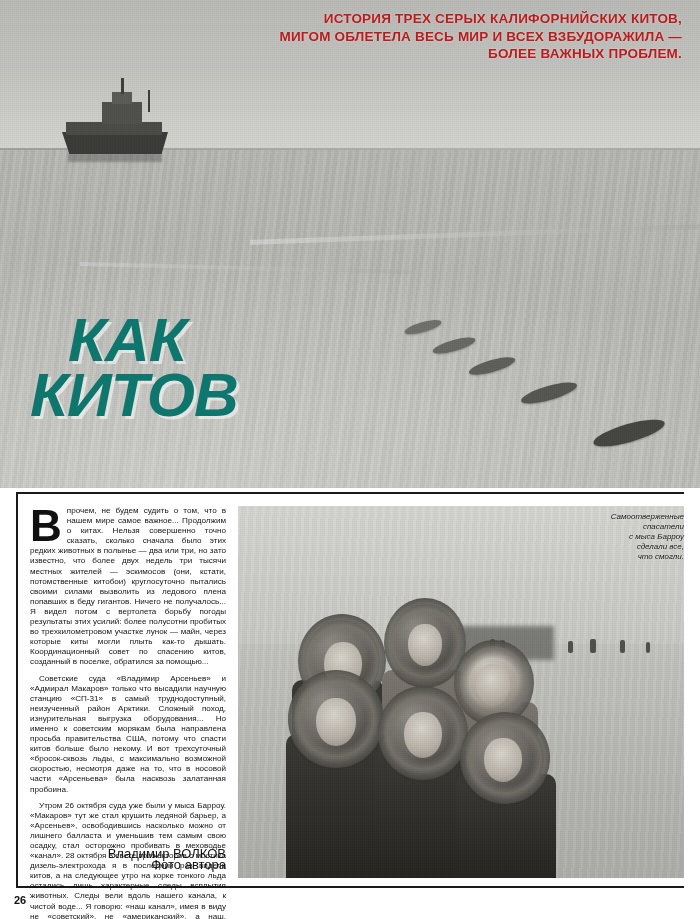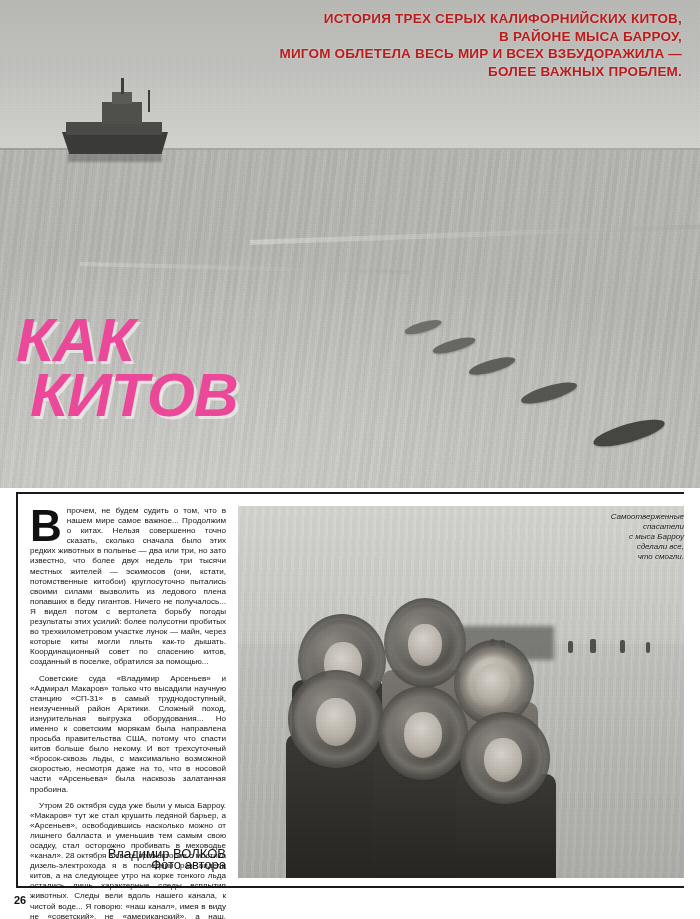--- a/index.html
+++ b/index.html
@@ -151,22 +151,23 @@
   
   .big-title {
     position: absolute;
     left: 16px;
     top: 312px;
     font-weight: bold;
     font-style: italic;
     font-size: 62px;
     line-height: 55px;
     letter-spacing: -1px;
-    color: #ec4899;
+    color: #0f766e;
     text-shadow: 3px 3px 0 rgba(255,255,255,.55);
+    text-align: center;
   }
   .big-title .l { display: block; }
   .big-title .l2 { margin-left: 26px; }
   .big-title .l3 { margin-left: 14px; }
 
   
   .rule-top {
     position: absolute;
     left: 16px; top: 492px; width: 668px; height: 2px;
     background: #1a1a1a;
@@ -347,21 +348,20 @@
   <div class="hole h2"></div>
   <div class="hole h3"></div>
   <div class="hole h4"></div>
   <div class="hole h5"></div>
 
   <div class="grain"></div>
 </div>
 
 <div class="lede">
   <div>ИСТОРИЯ ТРЕХ СЕРЫХ КАЛИФОРНИЙСКИХ КИТОВ,</div>
-  <div>В РАЙОНЕ МЫСА БАРРОУ,</div>
   <div>МИГОМ ОБЛЕТЕЛА ВЕСЬ МИР И ВСЕХ ВЗБУДОРАЖИЛА —</div>
   <div>БОЛЕЕ ВАЖНЫХ ПРОБЛЕМ.</div>
 </div>
 
 <div class="big-title">
   <span class="l l1">КАК</span>
   <span class="l l3">КИТОВ</span>
 </div>
 
 <div class="rule-top"></div>

